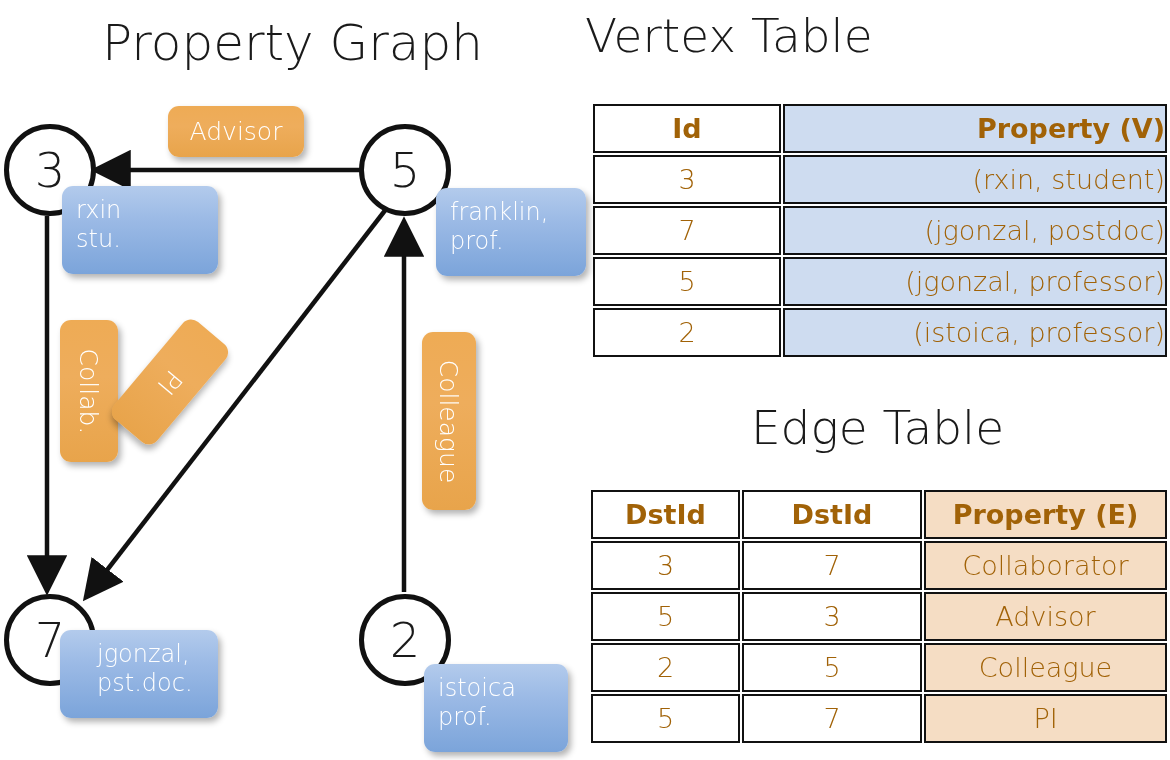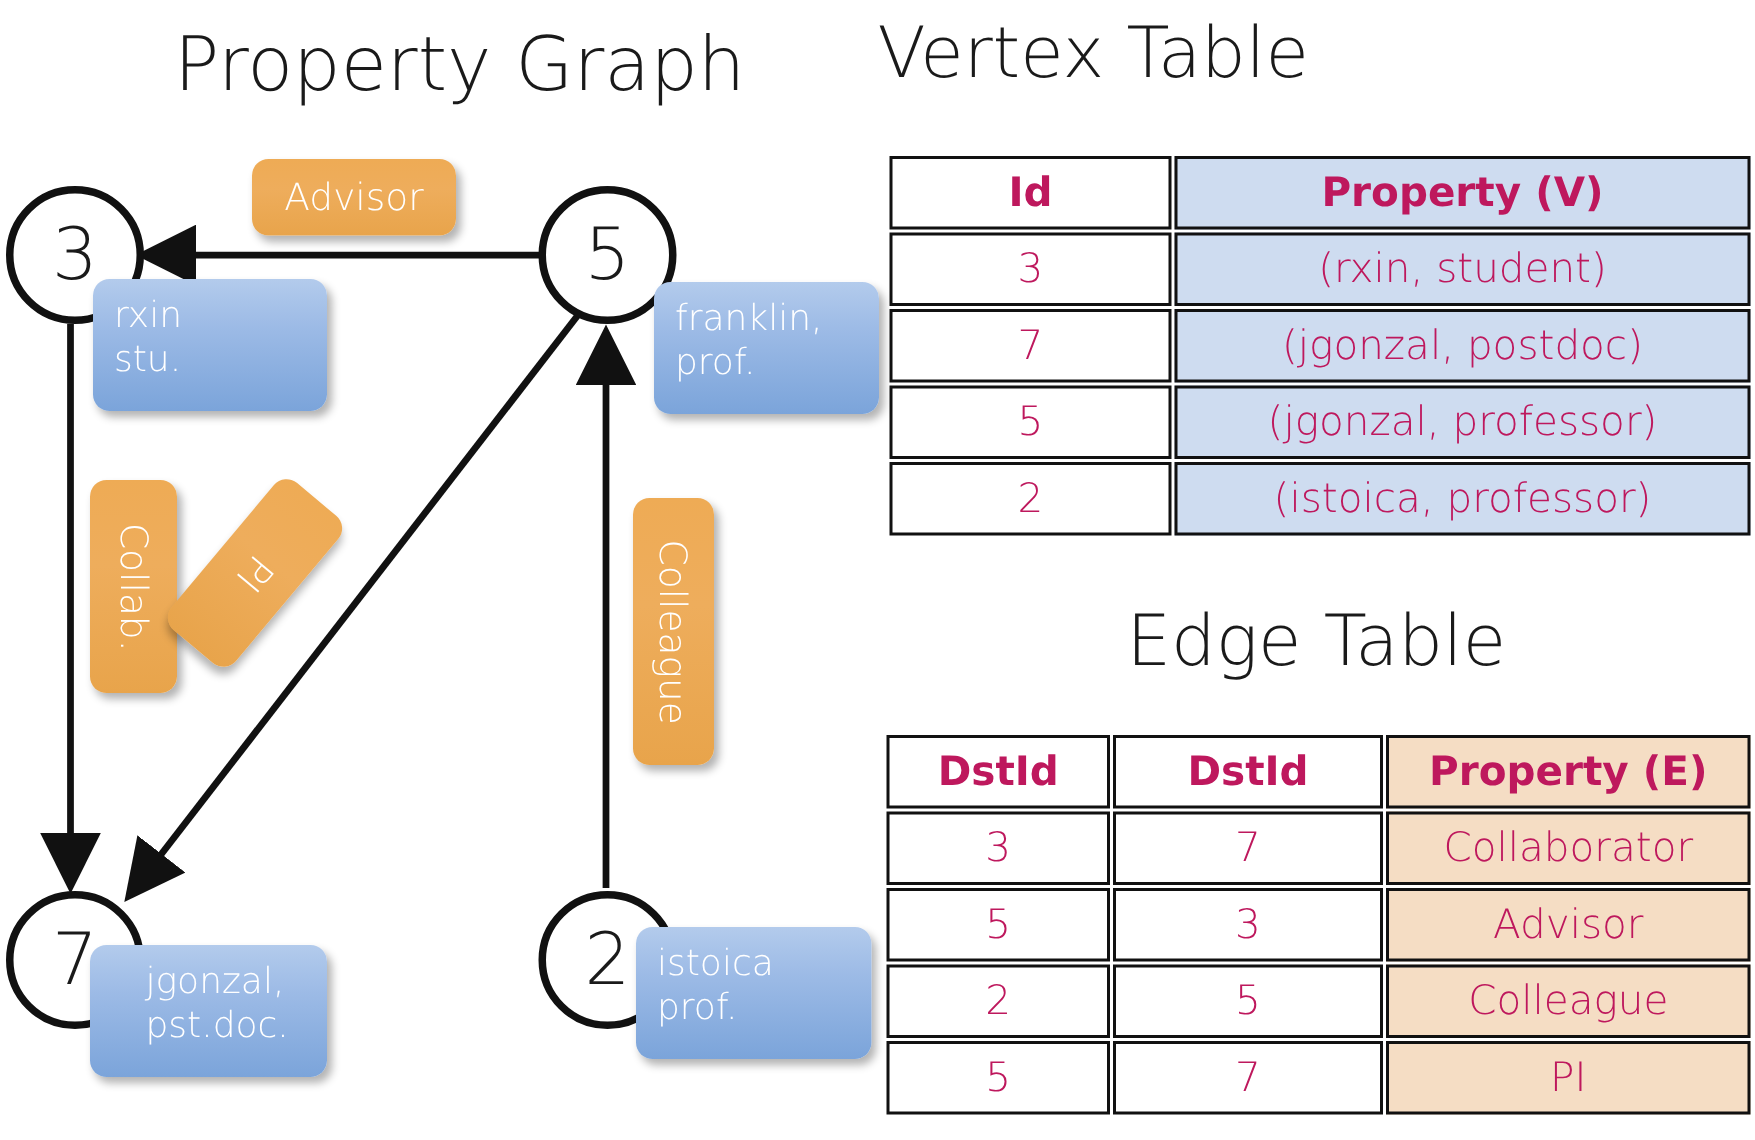--- a/index.html
+++ b/index.html
@@ -12,21 +12,21 @@
 
   
   .title{
     position:absolute;
     font-family:"DejaVu Sans", sans-serif;
     font-weight:300;
     color:#1a1a1a;
     white-space:nowrap;
     letter-spacing:0px;
   }
-  #title-property-graph{left:0;top:14px;width:585px;text-align:center;font-size:50px;padding-left:14px;}
+  #title-property-graph{left:0;top:14px;width:585px;text-align:center;font-size:50px;}
   #title-vertex-table{left:585px;top:8px;width:585px;text-align:left;font-size:47px;}
   #title-edge-table{left:585px;top:400px;width:585px;text-align:center;font-size:47px;}
 
   
   #graph-svg{position:absolute;left:0;top:0;width:585px;height:760px;}
 
   .node-circle{
     position:absolute;
     border:5px solid #111;
     border-radius:50%;
@@ -77,50 +77,50 @@
   #label-colleague{left:422px;top:332px;width:54px;height:178px;}
   #label-pi{
     left:142px;top:318px;width:56px;height:128px;
     transform:rotate(40deg);
   }
 
   
   #prop-rxin{left:62px;top:186px;width:156px;height:88px;}
   #prop-franklin{left:436px;top:188px;width:150px;height:88px;}
   #prop-jgonzal{left:60px;top:630px;width:158px;height:88px;padding-left:37px;}
-  #prop-istoica{left:424px;top:618px;width:157px;height:88px;}
+  #prop-istoica{left:424px;top:664px;width:144px;height:88px;}
 
   #node-3{left:4px;top:124px;width:92px;height:92px;}
   #node-5{left:359px;top:124px;width:92px;height:92px;}
   #node-7{left:4px;top:594px;width:92px;height:92px;}
   #node-2{left:359px;top:594px;width:92px;height:92px;}
 
   
   .tbl{
     position:absolute;
     border-collapse:separate;
     border-spacing:2px;
     font-family:"DejaVu Sans", sans-serif;
     font-weight:300;
     table-layout:fixed;
   }
   .tbl td{
     border:2px solid #111;
     text-align:center;
-    color:#be185d;
+    color:#a16207;
     font-size:27px;
     padding:0;
     height:45px;
     vertical-align:middle;
     background:#fff;
     overflow:hidden;
     white-space:nowrap;
   }
   .tbl td.hdr{font-weight:bold;font-size:27px;}
-  .tbl td.blue{background:#cedcf0;}
+  .tbl td.blue{background:#cedcf0;text-align:right;}
   .tbl td.peach{background:#f5ddc4;}
 
   #vertex-table{left:591px;top:102px;width:576px;}
   #edge-table{left:589px;top:488px;width:578px;}
 </style>
 </head>
 <body>
 
 <div class="stage">
 

